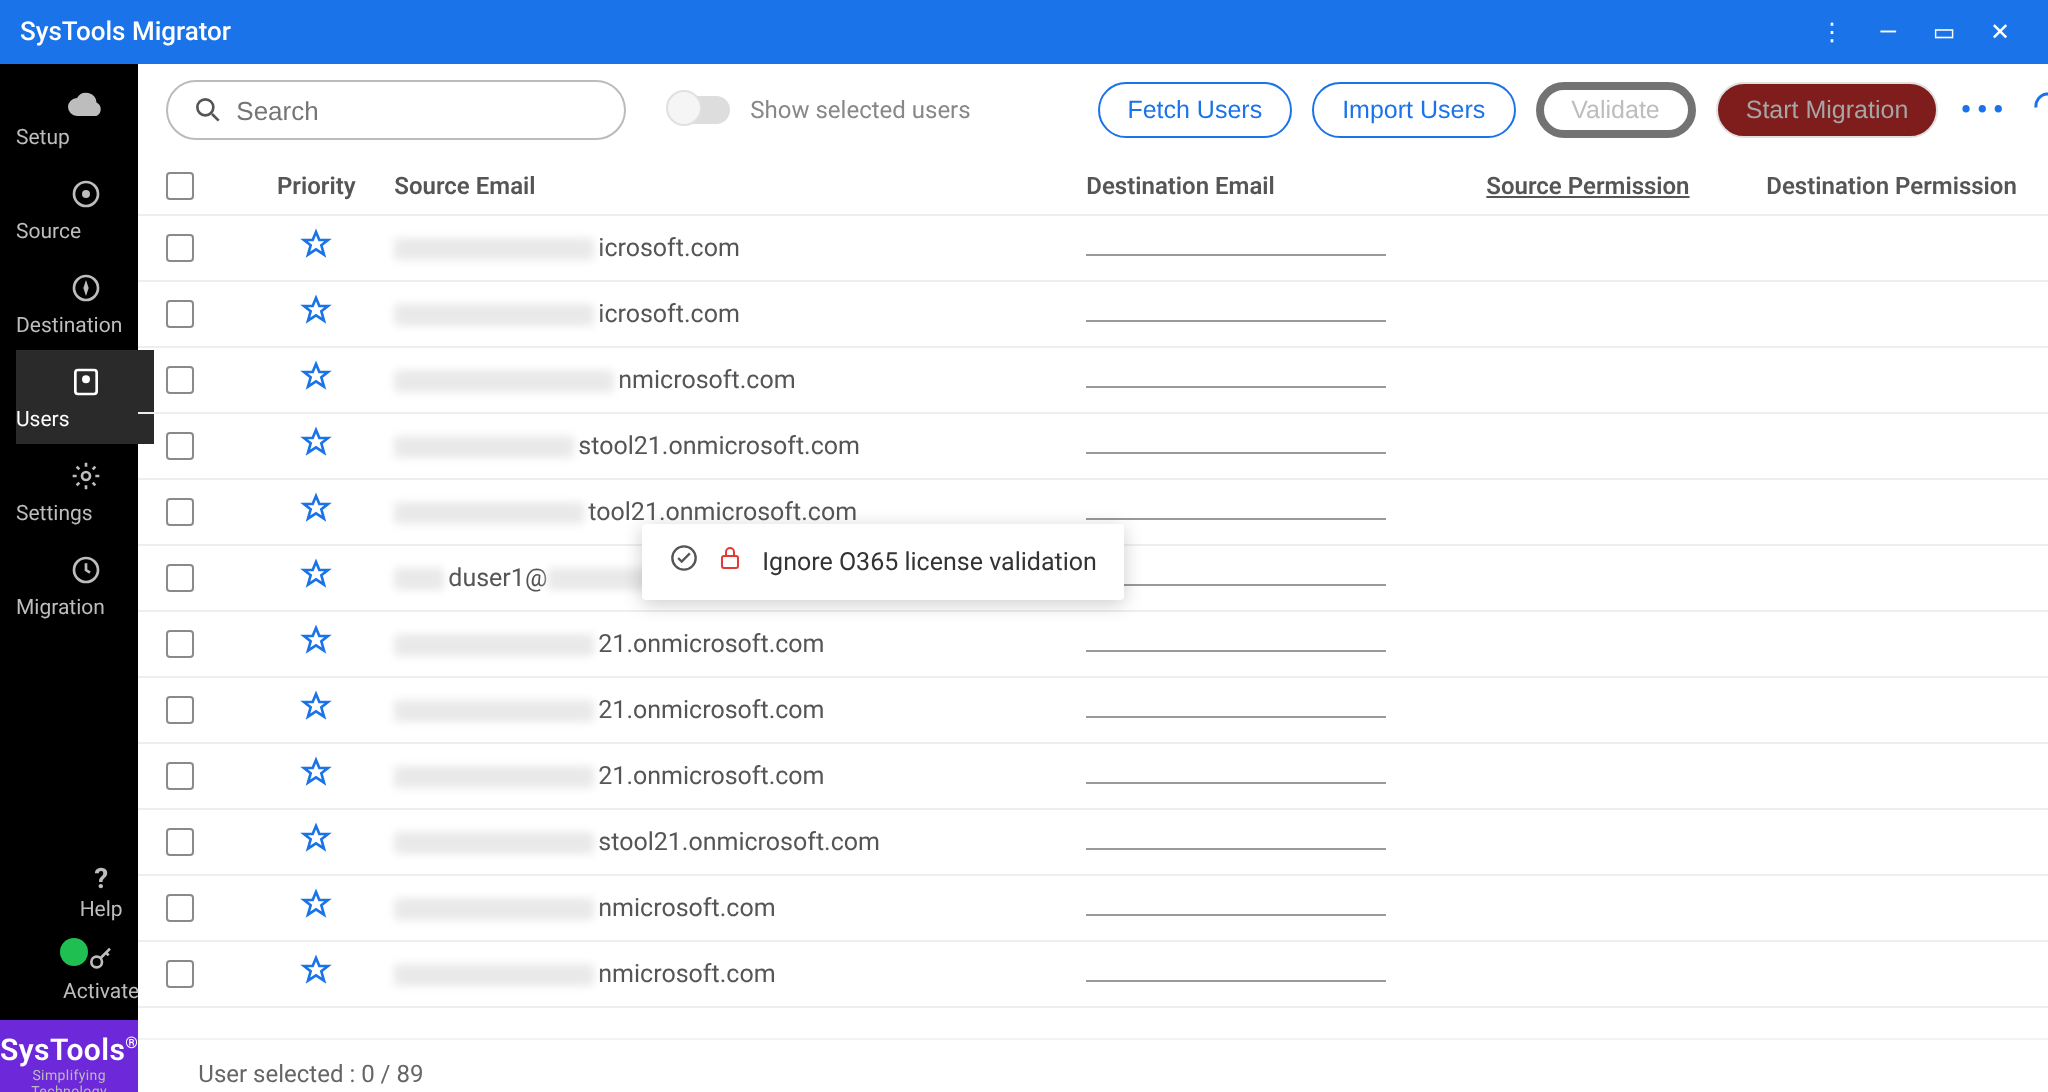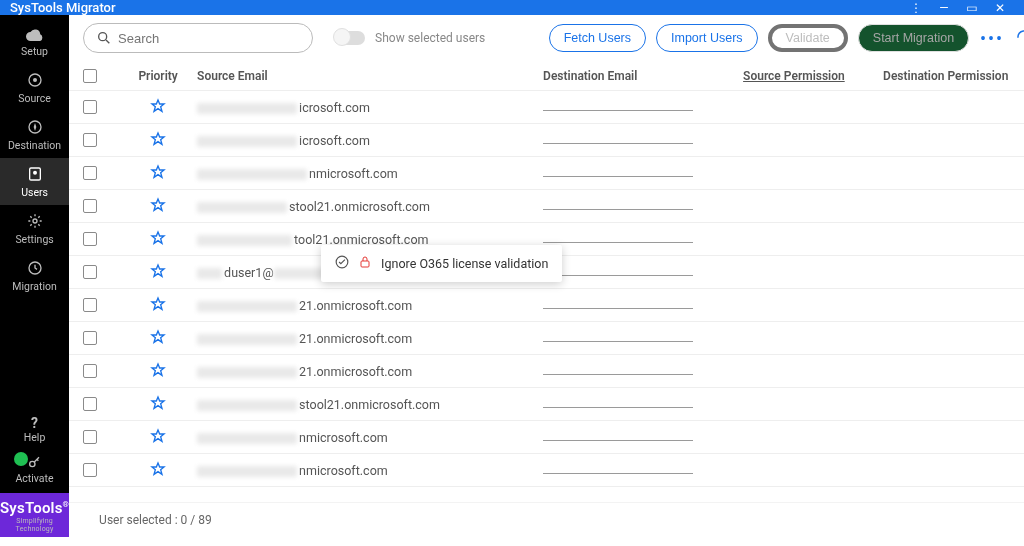--- a/index.html
+++ b/index.html
@@ -1,28 +1,28 @@
 <!DOCTYPE html>
 <html><head>
 <meta charset="utf-8">
 <style>
   * { box-sizing: border-box; margin: 0; padding: 0; }
   body { font-family: "Segoe UI", Roboto, Arial, sans-serif; font-size: 13px; color: #333; background: #fff; width: 1024px; height: 546px; overflow: hidden; }
 
   
-  .titlebar { height: 15px; background: #1a73e8; color: #fff; display: flex; align-items: center; padding: 0 10px; }
+  .titlebar { height: 32px; background: #1a73e8; color: #fff; display: flex; align-items: center; padding: 0 10px; }
   .titlebar .title { font-size: 13px; font-weight: 500; }
   .titlebar .spacer { flex: 1; }
   .titlebar .win-btn { width: 28px; text-align: center; cursor: pointer; font-size: 12px; }
 
   .app { display: flex; height: calc(546px - 24px); }
 
   
   .sidebar { width: 71px; background: #000; color: #ccc; display: flex; flex-direction: column; align-items: center; padding-top: 6px; }
-  .side-item { width: 100%; text-align: center; padding: 8px 0 6px; cursor: pointer; font-size: 10.5px; color: #bdbdbd; }
+  .side-item { width: 100%; padding: 8px 0 6px; cursor: pointer; font-size: 10.5px; color: #bdbdbd; margin-left: 16px; }
   .side-item svg { display: block; margin: 0 auto 4px; }
   .side-item.active { background: #2a2a2a; color: #fff; }
   .side-spacer { flex: 1; }
   .side-bottom { width: 100%; text-align: center; }
   .activate-wrap { position: relative; padding: 4px 0 8px; }
   .green-dot { position: absolute; left: 14px; top: 2px; width: 14px; height: 14px; border-radius: 50%; background: #1fbf52; }
   .brand { background: #6d28d9; color: #fff; width: 100%; text-align: center; padding: 6px 0 4px; }
   .brand .b1 { font-size: 15px; font-weight: 600; letter-spacing: 0.2px; }
   .brand .b1 sup { font-size: 8px; }
   .brand .b2 { font-size: 7px; color: #bbb; letter-spacing: 0.2px; }
@@ -32,21 +32,21 @@
   .toolbar { display: flex; align-items: center; padding: 8px 14px; gap: 10px; }
   .search-wrap { display: flex; align-items: center; border: 1px solid #bbb; border-radius: 20px; height: 30px; width: 230px; padding: 0 12px; }
   .search-wrap input { border: none; outline: none; font-size: 13px; flex: 1; background: transparent; }
   .toggle { position: relative; width: 30px; height: 14px; background: #ddd; border-radius: 10px; margin-left: 12px; cursor: pointer; }
   .toggle .knob { position: absolute; left: -2px; top: -3px; width: 18px; height: 18px; background: #f5f5f5; border: 1px solid #e0e0e0; border-radius: 50%; }
   .toggle-label { font-size: 12px; color: #888; }
   .toolbar .spacer { flex: 1; }
   .btn { height: 28px; padding: 0 14px; border-radius: 14px; font-size: 12.5px; cursor: pointer; display: inline-flex; align-items: center; background: #fff; }
   .btn.outline { border: 1px solid #1a73e8; color: #1a73e8; }
   .btn.disabled-outline { border: 4px solid #737373; color: #bdbdbd; cursor: default; }
-  .btn.disabled-fill { border: 1px solid #e0e0e0; background: #14532d; color: #a6a6a6; cursor: default; }
+  .btn.disabled-fill { border: 1px solid #e0e0e0; background: #7f1d1d; color: #a6a6a6; cursor: default; }
   .menu-dots { color: #1a73e8; font-size: 18px; letter-spacing: 2px; cursor: pointer; width: 26px; text-align: center; }
   .refresh { color: #1a73e8; cursor: pointer; }
 
   
   .thead { display: flex; align-items: center; border-bottom: 1px solid #eee; height: 30px; padding: 0 14px; font-size: 12px; color: #555; font-weight: 600; }
   .col-check { width: 40px; display: flex; align-items: center; justify-content: flex-start; }
   .col-priority { width: 70px; text-align: center; }
   .col-source { width: 330px; padding-left: 4px; }
   .col-dest { width: 200px; margin-left: 20px; }
   .col-sp { width: 140px; text-decoration: underline; }

